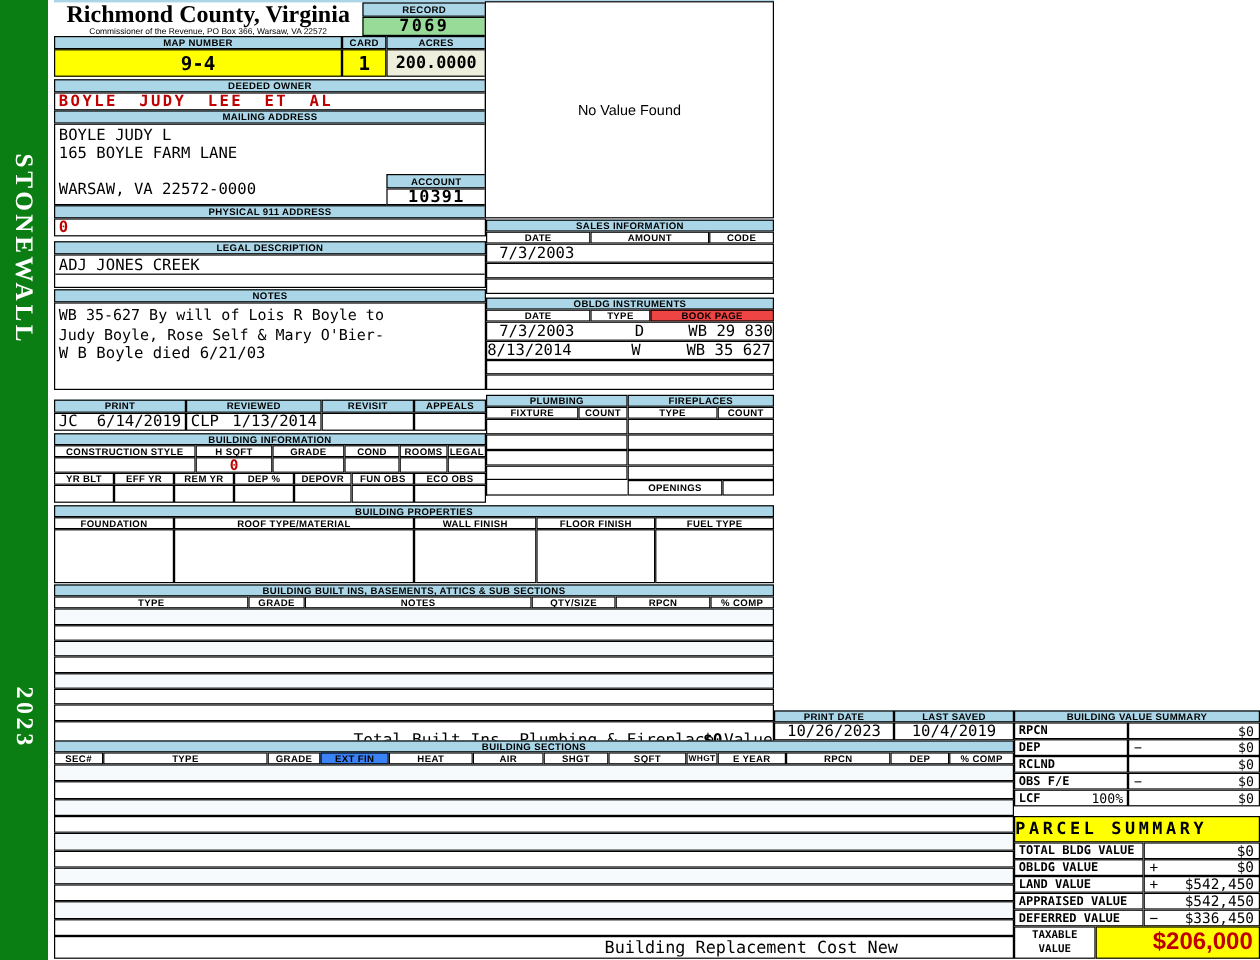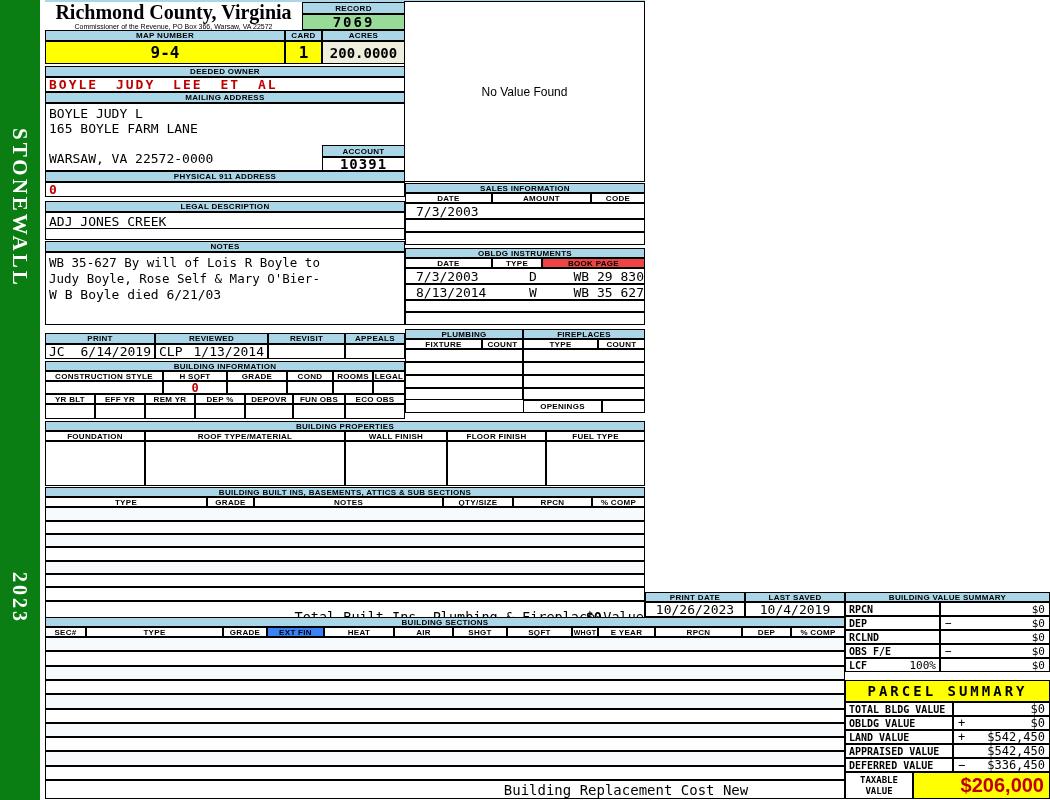--- a/index.html
+++ b/index.html
@@ -96,21 +96,21 @@
 <div class="a h" style="left:405px;top:248px;width:240px;height:10px">OBLDG INSTRUMENTS</div>
 <div class="a h" style="left:405px;top:258px;width:87px;height:10px;background:#fff">DATE</div>
 <div class="a h" style="left:492px;top:258px;width:50px;height:10px;background:#fff">TYPE</div>
 <div class="a h" style="left:542px;top:258px;width:103px;height:10px;background:#ef4444">BOOK PAGE</div>
 <div class="a c" style="left:405px;top:268px;width:240px;height:16px">
   <span style="width:100px;padding-left:10px">7/3/2003</span>
   <span style="width:48px;text-align:center">D</span>
   <span style="padding-left:18px">WB 29 830</span>
 </div>
 <div class="a c" style="left:405px;top:284px;width:240px;height:16px">
-  <span style="width:100px;padding-left:10px">8/13/2014</span>
+  <span style="width:100px;">8/13/2014</span>
   <span style="width:48px;text-align:center">W</span>
   <span style="padding-left:18px">WB 35 627</span>
 </div>
 <div class="a fill" style="left:405px;top:300px;width:240px;height:12px"></div>
 <div class="a fill" style="left:405px;top:312px;width:240px;height:13px"></div>
 
 <div class="a h" style="left:405px;top:329px;width:118px;height:10px">PLUMBING</div>
 <div class="a h" style="left:523px;top:329px;width:122px;height:10px">FIREPLACES</div>
 <div class="a h" style="left:405px;top:339px;width:77px;height:10px;background:#fff">FIXTURE</div>
 <div class="a h" style="left:482px;top:339px;width:41px;height:10px;background:#fff">COUNT</div>
@@ -267,21 +267,21 @@
 <div class="a kl" style="left:845px;top:658px;width:95px;height:14px">
   <span>LCF</span>
   <span style="font-weight:normal;font-size:11px">100%</span>
 </div>
 <div class="a kv" style="left:940px;top:658px;width:110px;height:14px">
   <span></span>
   <span>$0</span>
 </div>
 
 <div class="a" style="left:845px;top:680px;width:205px;height:22px;background:var(--yellow);border:1px solid #000;box-sizing:border-box;
-            font:bold 14px/20px 'DejaVu Sans Mono',monospace;letter-spacing:3px;text-align:center">PARCEL SUMMARY</div>
+            font:bold 14px/20px 'DejaVu Sans Mono',monospace;letter-spacing:3px;text-align:left">PARCEL SUMMARY</div>
 <div class="a kl" style="left:845px;top:702px;width:108px;height:14px">
   <span>TOTAL BLDG VALUE</span>
 </div>
 <div class="a kv" style="left:953px;top:702px;width:97px;height:14px;font-size:12px">
   <span></span>
   <span>$0</span>
 </div>
 <div class="a kl" style="left:845px;top:716px;width:108px;height:14px">
   <span>OBLDG VALUE</span>
 </div>

